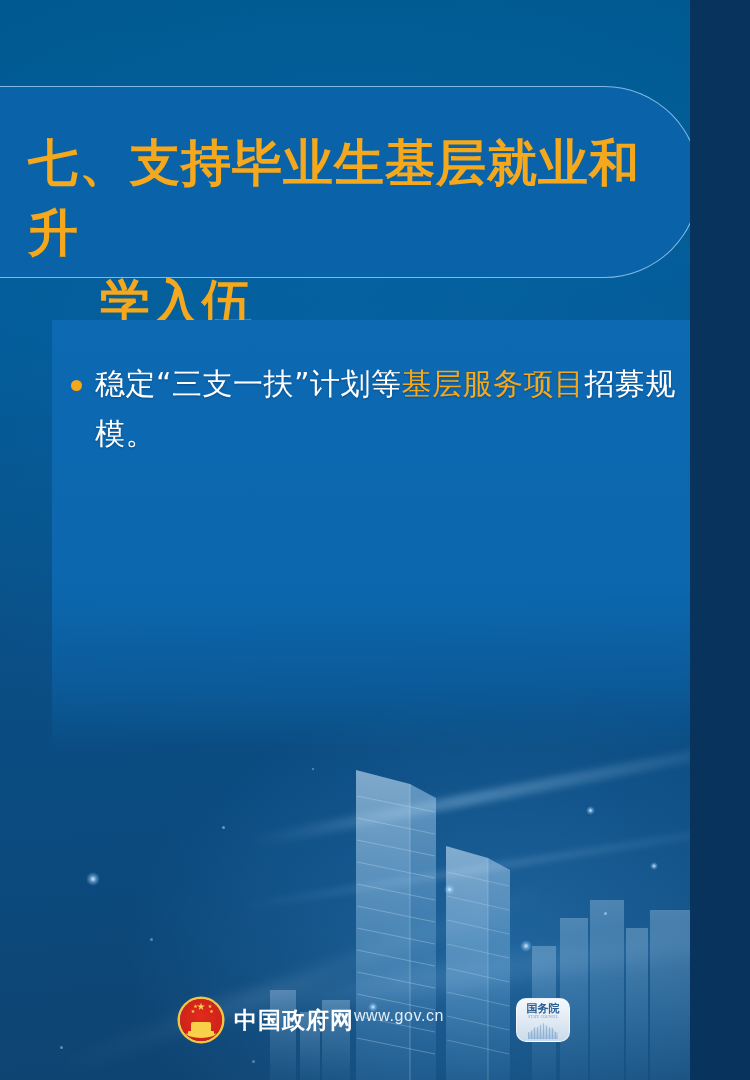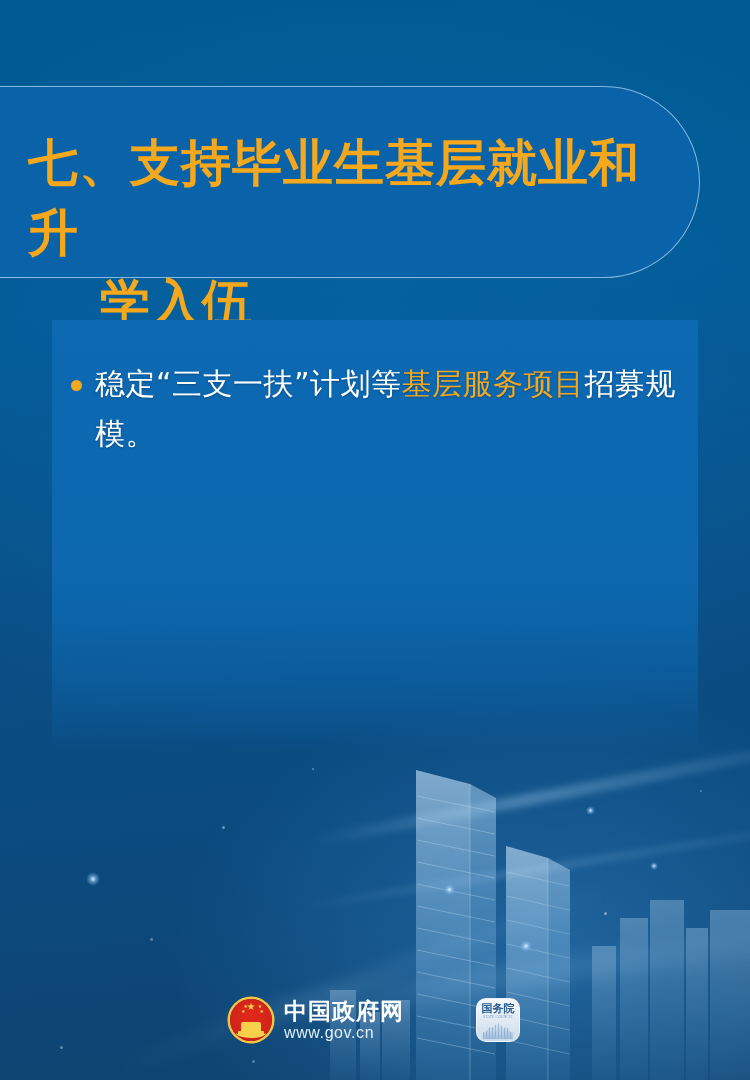--- a/index.html
+++ b/index.html
@@ -6,21 +6,21 @@
     margin: 0;
     padding: 0;
     background: #07335c;
   }
   body {
     font-family: "Liberation Sans", "DejaVu Sans", sans-serif;
   }
 
   #poster {
     position: relative;
-    width: 750px;
+    width: 690px;
     height: 1080px;
     overflow: hidden;
     background:
       radial-gradient(ellipse 620px 420px at 74% 88%, rgba(62,150,220,0.38) 0%, rgba(62,150,220,0.0) 62%),
       radial-gradient(ellipse 900px 620px at 50% 30%, rgba(10,104,174,0.55) 0%, rgba(10,104,174,0) 70%),
       linear-gradient(175deg, #00598f 0%, #015a93 28%, #0a4f86 55%, #0b4a7e 74%, #0d4676 88%, #0f4370 100%);
   }
 
   
   .bg-layer { position: absolute; inset: 0; pointer-events: none; }
@@ -117,21 +117,21 @@
     position: absolute;
     left: 0;
     bottom: 38px;
     width: 750px;
     display: flex;
     justify-content: center;
     align-items: center;
     gap: 72px;
   }
   .brand { display: flex; align-items: center; gap: 12px; }
-  .brand-text { display: flex; flex-direction: column; justify-content: center; }
+  .brand-text { display: flex; flex-direction: row; justify-content: center; }
   .brand-cn {
     color: #ffffff;
     font-size: 23px;
     font-weight: bold;
     letter-spacing: 1px;
     line-height: 26px;
     font-family: "DejaVu Sans", "Liberation Sans", sans-serif;
   }
   .brand-sub {
     color: #e3eef9;
@@ -189,20 +189,21 @@
 
   
   .app-tile {
     position: relative;
     width: 42px; height: 42px;
     border-radius: 10px;
     background: linear-gradient(180deg, #f4f8fc 0%, #dfe9f3 55%, #c9dbeb 100%);
     border: 1px solid rgba(255,255,255,0.55);
     overflow: hidden;
     flex: none;
+    padding-left: 10px;
   }
   .app-tile .tile-cn {
     position: absolute; left: 0; right: 0; top: 4px;
     text-align: center;
     color: #2b5f92; font-size: 11px; font-weight: bold;
     letter-spacing: 0px; line-height: 12px;
     font-family: "DejaVu Sans", "Liberation Sans", sans-serif;
   }
   .app-tile .tile-en {
     position: absolute; left: 0; right: 0; top: 16px;

